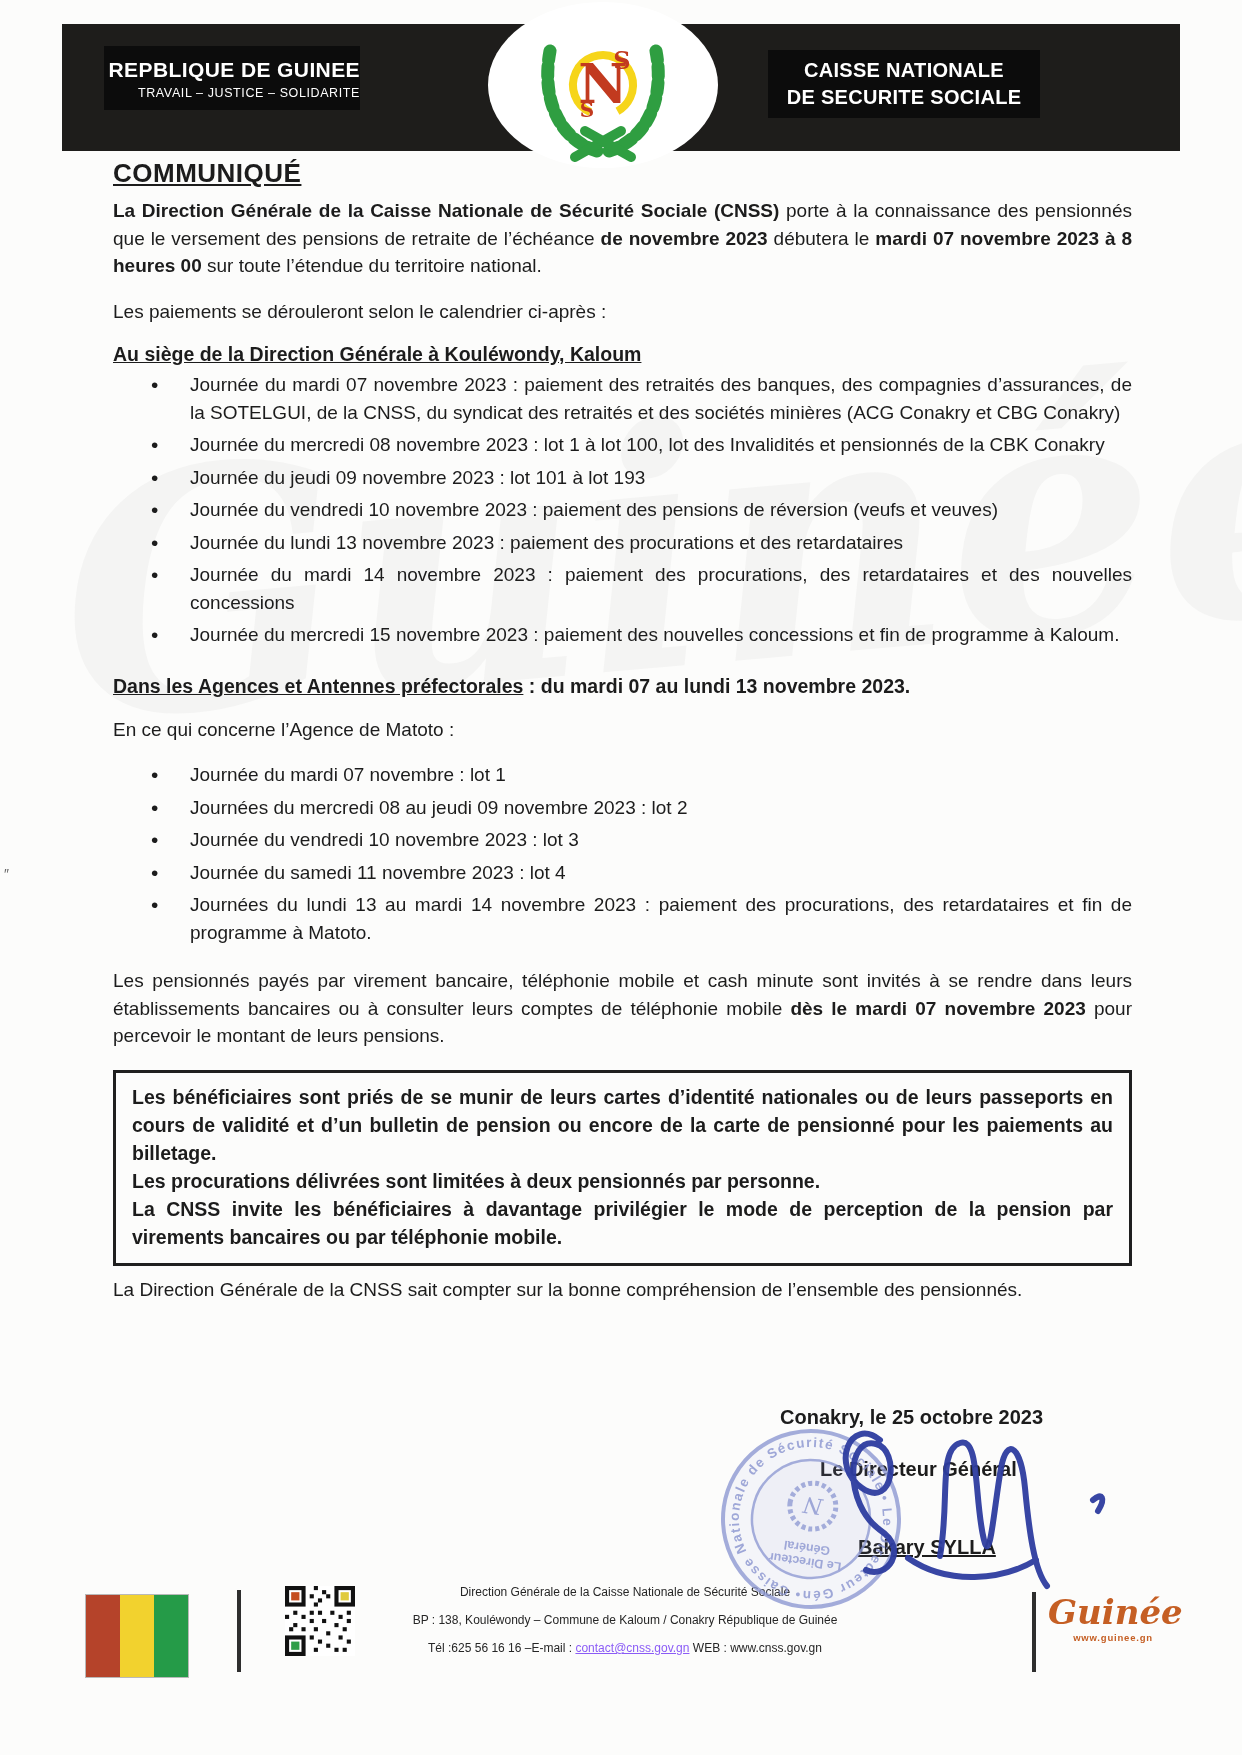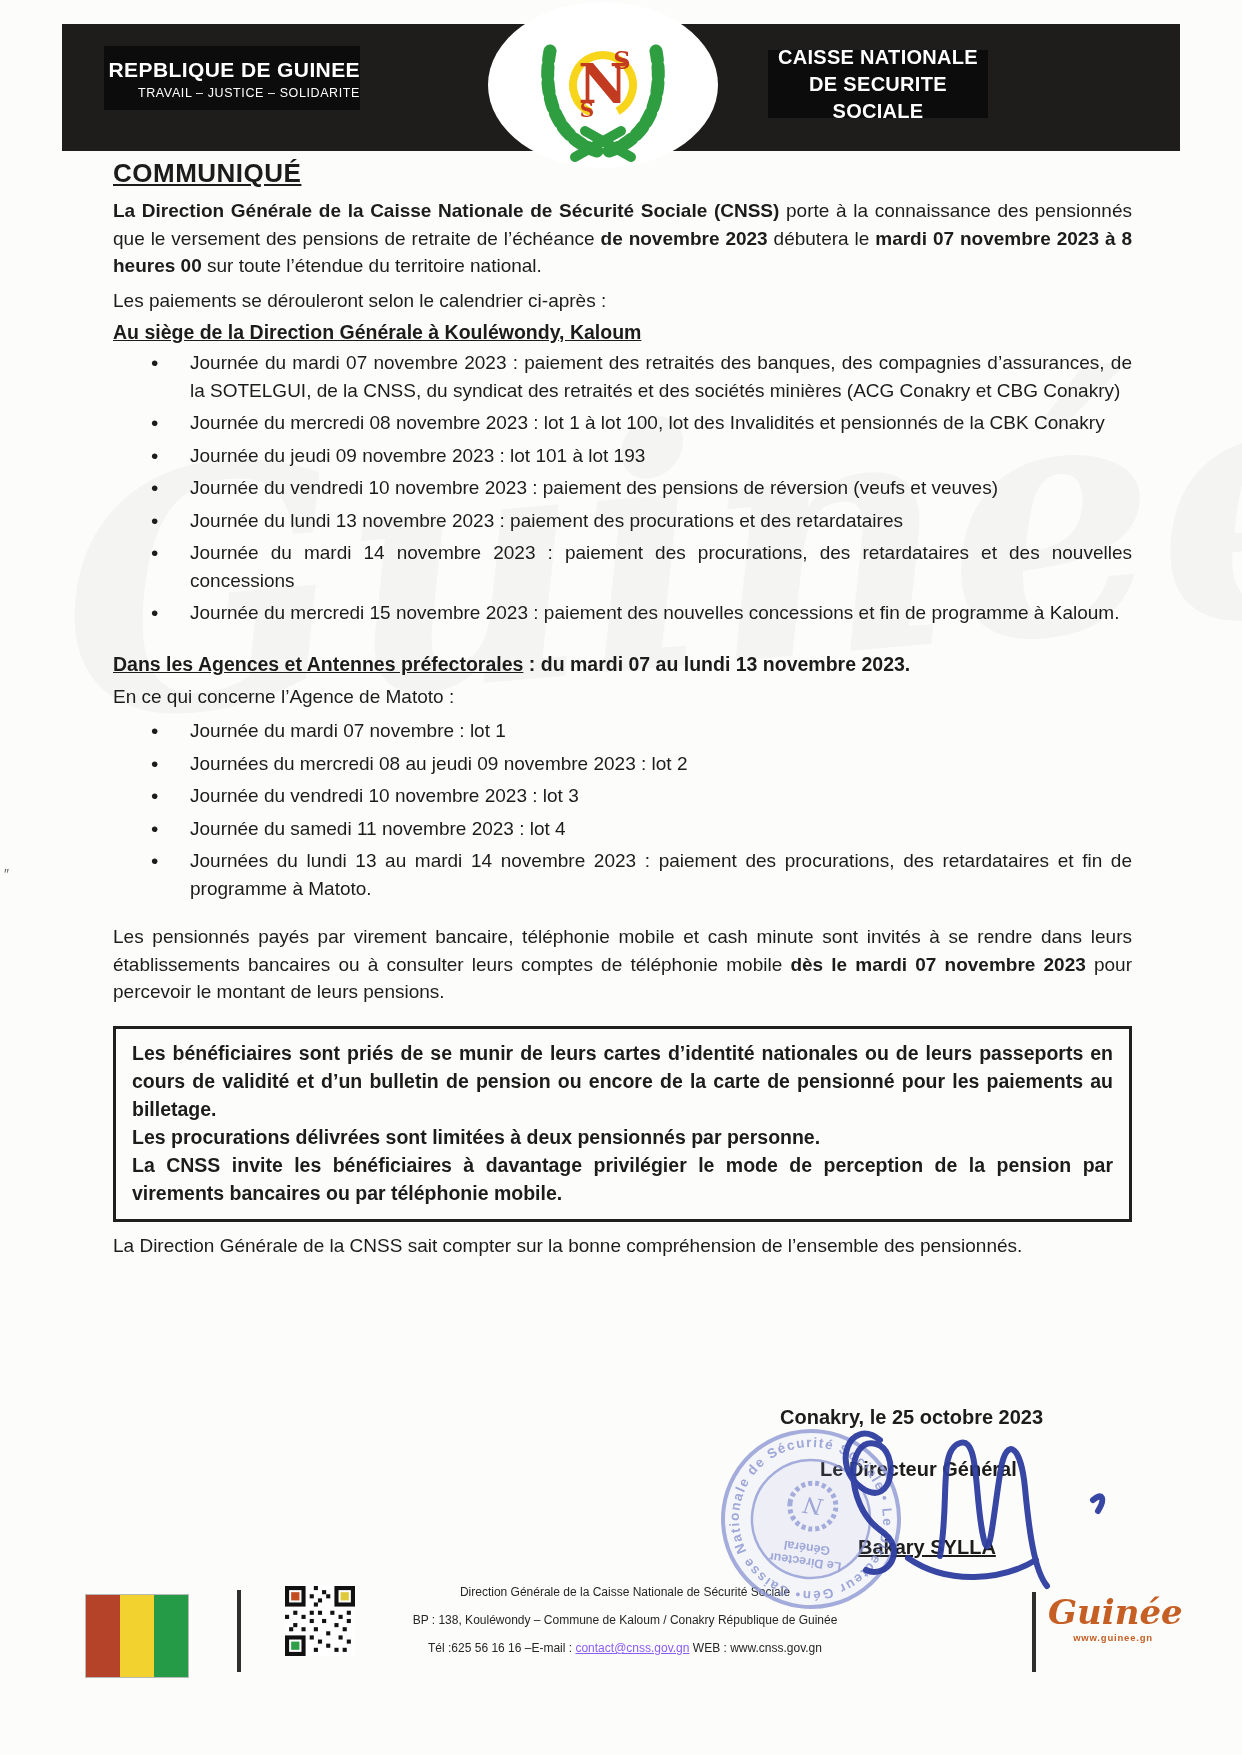--- a/index.html
+++ b/index.html
@@ -3,38 +3,38 @@
 <meta charset="utf-8">
 <style>
   html,body{margin:0;padding:0;background:#d9d9d9;}
   .page{position:relative;width:1242px;height:1755px;background:#fcfcfb;overflow:hidden;
         font-family:"Liberation Sans",sans-serif;color:#1c1c1c;}
   
   .band{position:absolute;top:24px;left:62px;width:1118px;height:127px;background:#1e1d1b;}
   .band-box{position:absolute;background:#0c0c0c;color:#ffffff;text-align:center;
             display:flex;flex-direction:column;justify-content:center;}
   .band-box.left{left:42px;top:22px;width:256px;height:64px;align-items:flex-end;}
-  .band-box.right{left:706px;top:26px;width:220px;height:68px;}
+  .band-box.right{left:706px;top:26px;width:272px;height:68px;}
   .band-title{font-size:21px;font-weight:bold;letter-spacing:.4px;line-height:26px;}
   .band-sub{font-size:12.5px;font-weight:normal;letter-spacing:.6px;margin-top:3px;}
   .band-right-line{font-size:20px;font-weight:bold;line-height:27px;letter-spacing:.3px;}
   .oval{position:absolute;top:2px;left:488px;width:230px;height:166px;background:#ffffff;
         border-radius:50%;display:flex;align-items:center;justify-content:center;}
   
   .watermark{position:absolute;top:360px;left:60px;width:1130px;z-index:0;
              font-family:"DejaVu Serif",serif;font-style:italic;font-weight:bold;
              font-size:330px;color:rgba(110,110,110,0.055);transform:rotate(-5deg);
              pointer-events:none;white-space:nowrap;}
   .margin-mark{position:absolute;left:4px;top:866px;font-size:14px;color:#666;z-index:1;}
   
   .content{position:absolute;left:113px;top:158px;width:1019px;z-index:2;}
   .doc-title{text-align:left;font-size:26px;font-weight:bold;margin:0 0 8px;
              text-decoration:underline;letter-spacing:.5px;}
   .para{font-size:19px;line-height:27.5px;text-align:justify;margin:0;}
-  .plain-line{font-size:19px;line-height:27.5px;margin:7px 0;}
+  .plain-line{font-size:19px;line-height:27.5px;margin:18px 0;}
   .sec-heading{font-size:19.5px;font-weight:bold;margin:5px 0 2px;}
   .sec-heading .u,.u{text-decoration:underline;}
   .b{font-weight:bold;}
   ul.bullets{list-style:none;margin:3px 0 4px;padding:0;}
   ul.bullets li{position:relative;padding-left:77px;font-size:19px;line-height:27.5px;
                 margin:5px 0;text-align:justify;}
   ul.bullets li::before{content:"\2022";position:absolute;left:38px;top:0;font-size:21px;}
   .gap-sm{height:10px;}
   .gap-md{height:16px;}
   .notice-box{border:3px solid #1f1f1f;padding:10px 16px 12px;margin:20px 0 0;}

